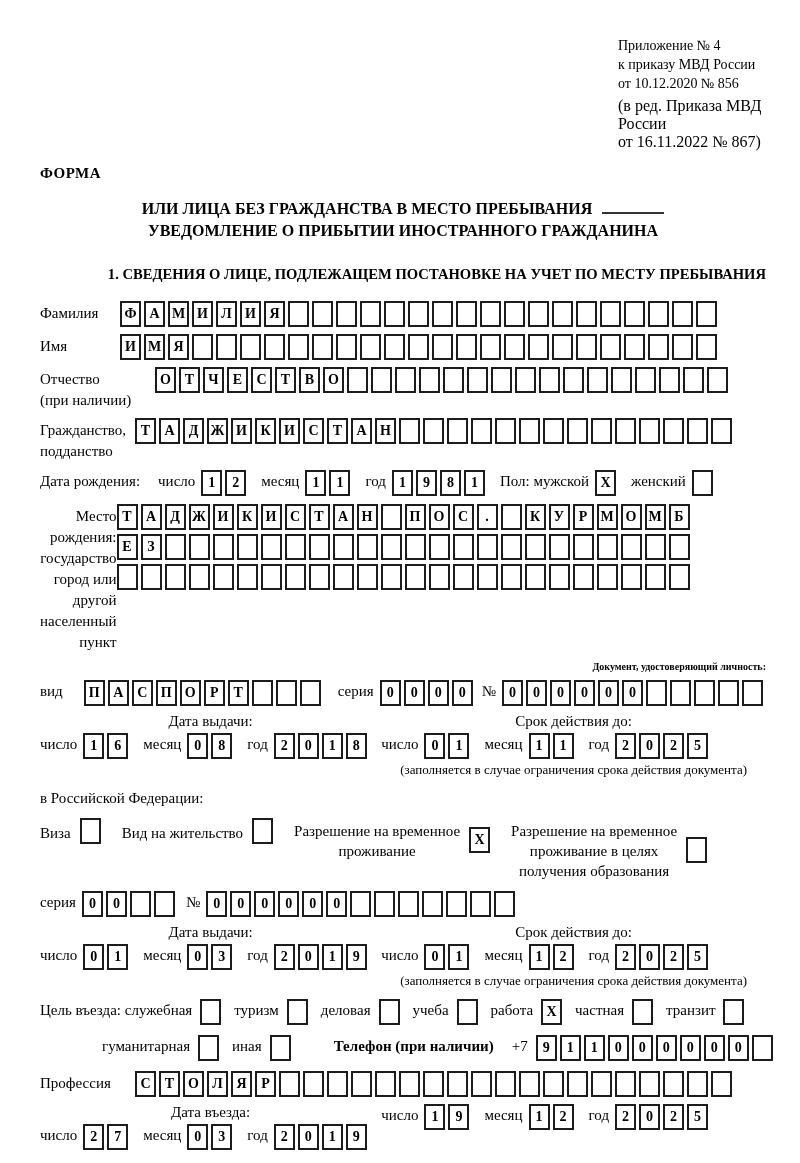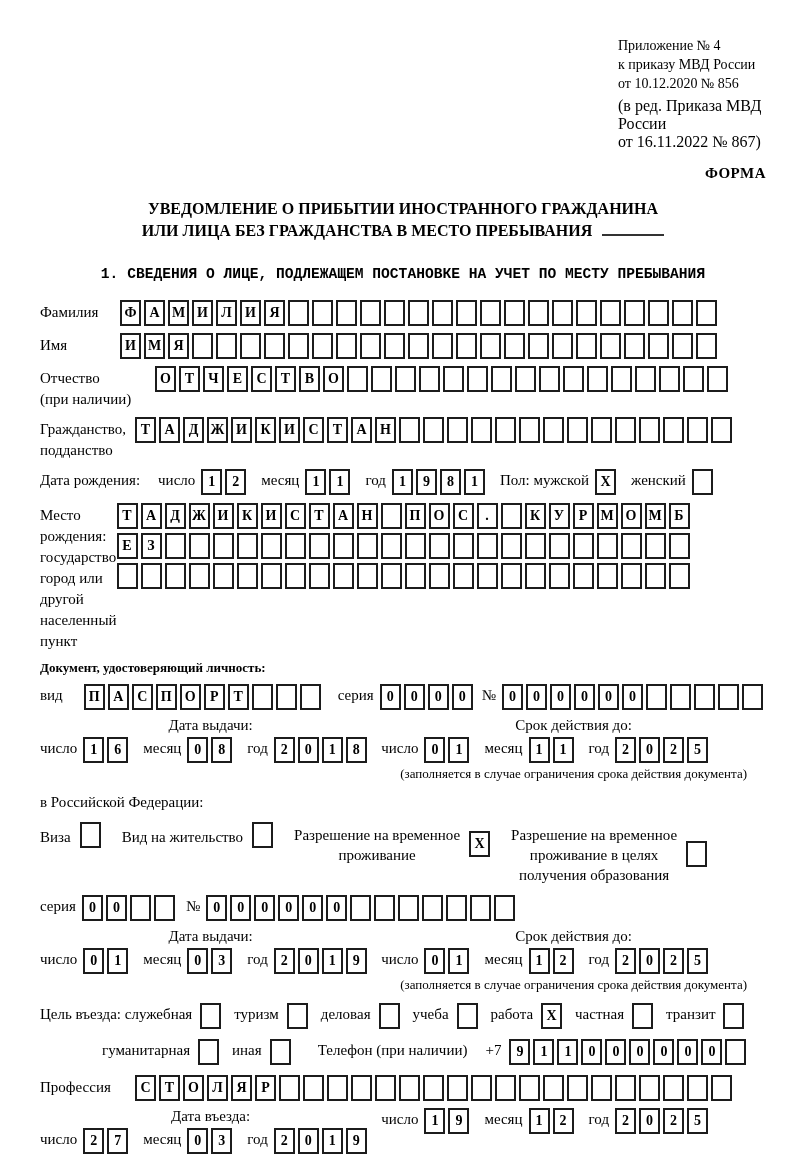--- a/index.html
+++ b/index.html
@@ -5,42 +5,42 @@
   * { margin:0; padding:0; box-sizing:border-box; }
   html,body { background:#fff; }
   body {
     width:800px; height:1163px; overflow:hidden; position:relative;
     color:#000; font-family:"Liberation Serif","DejaVu Serif",serif; font-size:15px;
   }
   .page { padding:36px 34px 0 40px; }
   
   .hdr { margin-left:578px; font-size:14px; line-height:19px; }
   .hdr .sub { font-size:16px; margin-top:4px; line-height:18px; }
-  .forma { text-align:right; font-weight:bold; font-size:15px; margin-top:14px; letter-spacing:.5px; }
+  .forma { text-align:left; font-weight:bold; font-size:15px; margin-top:14px; letter-spacing:.5px; }
   
   .title { text-align:center; font-weight:bold; font-size:16px; line-height:22px; margin-top:16px; }
   .blank { display:inline-block; width:62px; border-bottom:2px solid #333; height:14px; margin-left:10px; }
-  .sec-head { text-align:center; font-weight:bold; font-size:14.6px; margin-top:24px; margin-bottom:18px;font-family:Liberation Mono, monospace; }
+  .sec-head { text-align:right; font-weight:bold; font-size:14.6px; margin-top:24px; margin-bottom:18px; }
   
   .row { display:flex; align-items:flex-start; flex-wrap:nowrap; margin-bottom:7px; }
   .cells { display:inline-flex; flex-wrap:nowrap; vertical-align:middle; }
   .cell {
     width:21px; height:26px; flex:0 0 auto; margin-right:3px;
     border:2px solid #1c1c1c; background:#fff;
     display:inline-flex; align-items:center; justify-content:center;
     font-weight:bold; font-size:14px; font-family:"Liberation Serif",serif;
   }
   .lbl { display:inline-block; line-height:21px; padding-top:2px; }
-  .w80 { width:80px; } .w115 { width:115px; } .w95 { width:95px; } .w110 { width:110px; }
+  .w80 { width:80px; } .w115 { width:115px; } .w95 { width:95px; } .w110 { width:110px;text-align:right; }
   .dl { padding-top:3px; margin-right:6px; white-space:nowrap; }
   .gap { margin-left:12px; }
   .mlg { margin-left:14px; }
   .cellcol .cells { margin-bottom:4px; }
   
-  .doc-head { text-align:left; font-weight:bold; font-size:13px; margin:8px 0 8px 0; }
+  .doc-head { text-align:right; font-weight:bold; font-size:10px; margin:8px 0 8px 0; }
   
   .dates-pair { display:flex; margin-top:6px; }
   .date-col { display:flex; flex-direction:column; }
   .date-col.left { width:47%; }
   .date-col.right { width:53%; }
   .date-head { text-align:center; font-size:15px; margin-bottom:3px; }
   .date-fields { display:flex; align-items:flex-start; }
   .date-note { text-align:center; font-size:13px; margin-top:3px; }
   
   .opt-row { display:flex; align-items:flex-start; margin-top:8px; }
@@ -64,22 +64,22 @@
     <div>к приказу МВД России</div>
     <div>от 10.12.2020 № 856</div>
     <div class="sub">
       <div>(в ред. Приказа МВД России</div>
       <div>от 16.11.2022 № 867)</div>
     </div>
   </div>
   <div class="forma">ФОРМА</div>
 
   <div class="title">
+    <div><span>ИЛИ ЛИЦА БЕЗ ГРАЖДАНСТВА В МЕСТО ПРЕБЫВАНИЯ</span><span class="blank"></span></div>
     <div>УВЕДОМЛЕНИЕ О ПРИБЫТИИ ИНОСТРАННОГО ГРАЖДАНИНА</div>
-    <div><span>ИЛИ ЛИЦА БЕЗ ГРАЖДАНСТВА В МЕСТО ПРЕБЫВАНИЯ</span><span class="blank"></span></div>
   </div>
 
   <div class="sec-head">1. СВЕДЕНИЯ О ЛИЦЕ, ПОДЛЕЖАЩЕМ ПОСТАНОВКЕ НА УЧЕТ ПО МЕСТУ ПРЕБЫВАНИЯ</div>
 
   <div class="row">
     <span class="lbl w80">Фамилия</span>
     <span class="cells">
         <span class="cell">Ф</span>
         <span class="cell">А</span>
         <span class="cell">М</span>
@@ -556,21 +556,21 @@
 
   <div class="purpose-line indent60">
     <span class="pl">гуманитарная</span>
     <span class="cells">
         <span class="cell"></span>
       </span>
     <span class="pl">иная</span>
     <span class="cells">
         <span class="cell"></span>
       </span>
-    <span class="pl" style="margin-left:14px;">Телефон (при наличии)</span>
+    <span class="pl" style="margin-left:30px;font-weight:bold;">Телефон (при наличии)</span>
     <span class="pl" style="margin-left:10px;">+7</span>
     <span class="cells">
         <span class="cell">9</span>
         <span class="cell">1</span>
         <span class="cell">1</span>
         <span class="cell">0</span>
         <span class="cell">0</span>
         <span class="cell">0</span>
         <span class="cell">0</span>
         <span class="cell">0</span>

